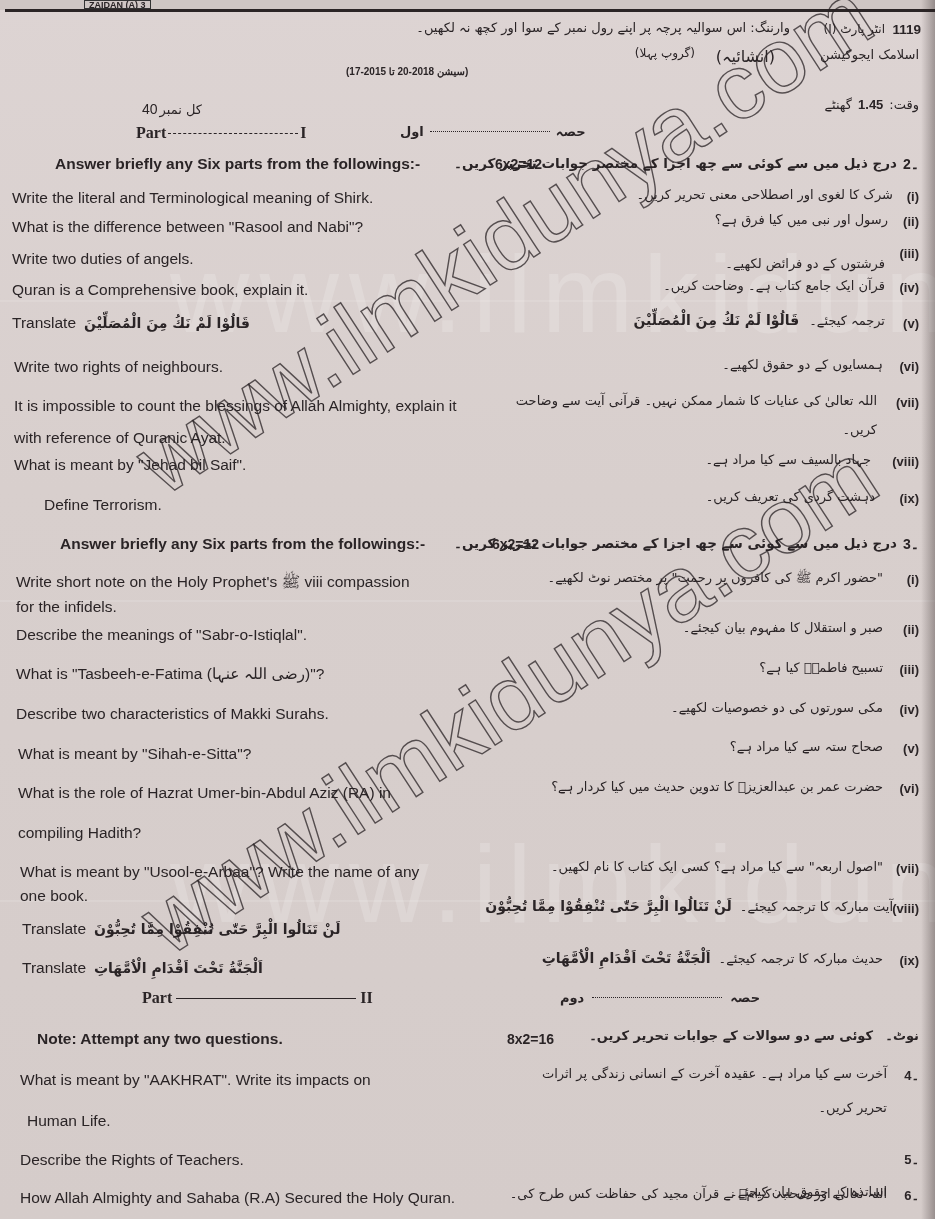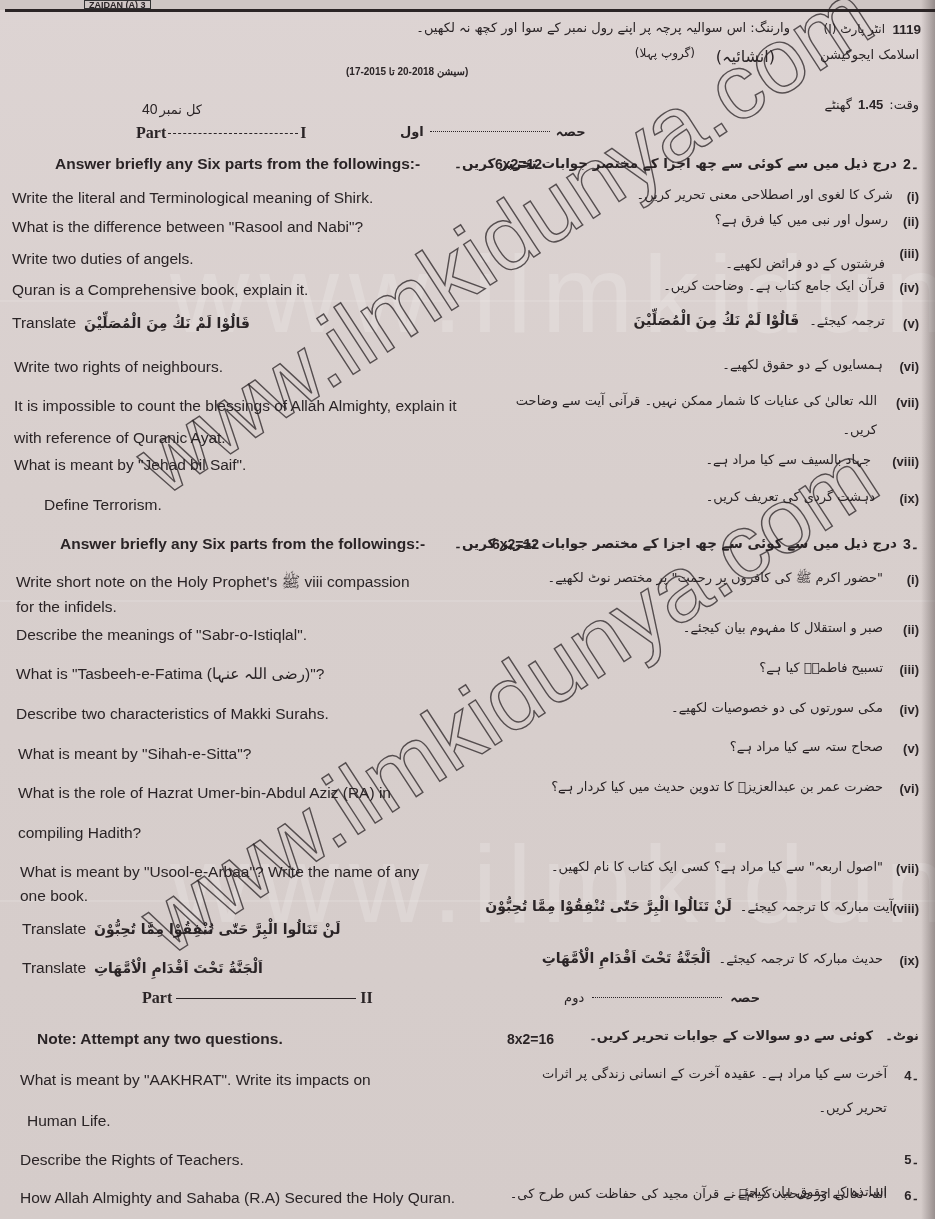--- a/index.html
+++ b/index.html
@@ -186,21 +186,21 @@
 <div class="abs num" style="right:16px;top:953px;">(ix)</div>
 
 <div class="abs serif-b" style="left:142px;top:989px;display:flex;align-items:center;gap:4px;">
   <span>Part</span>
   <span class="dash" style="width:180px;border-bottom-style:solid;border-bottom-width:1px;"></span>
   <span>II</span>
 </div>
 <div class="abs" style="left:530px;top:990px;display:flex;align-items:center;gap:8px;direction:rtl;width:230px;justify-content:flex-start;">
   <span class="urdu" style="font-weight:bold;">حصہ</span>
   <span class="dash" style="width:130px;border-bottom-style:dotted;"></span>
-  <span class="urdu" style="font-weight:normal;">دوم</span>
+  <span class="urdu" style="font-weight:bold;">دوم</span>
 </div>
 
 <div class="abs en-b" style="left:37px;top:1030px;">Note: Attempt any two questions.</div>
 <div class="abs num" style="left:507px;top:1031px;font-size:14px;">8x2=16</div>
 <div class="abs urdu" style="right:62px;top:1028px;font-weight:bold;">کوئی سے دو سوالات کے جوابات تحریر کریں۔</div>
 <div class="abs urdu" style="right:16px;top:1028px;font-weight:bold;">نوٹ۔</div>
 
 <div class="abs en" style="left:20px;top:1071px;">What is meant by "AAKHRAT". Write its impacts on</div>
 <div class="abs en" style="left:27px;top:1112px;">Human Life.</div>
 <div class="abs urdu" style="right:48px;top:1066px;">آخرت سے کیا مراد ہے۔ عقیدہ آخرت کے انسانی زندگی پر اثرات</div>

